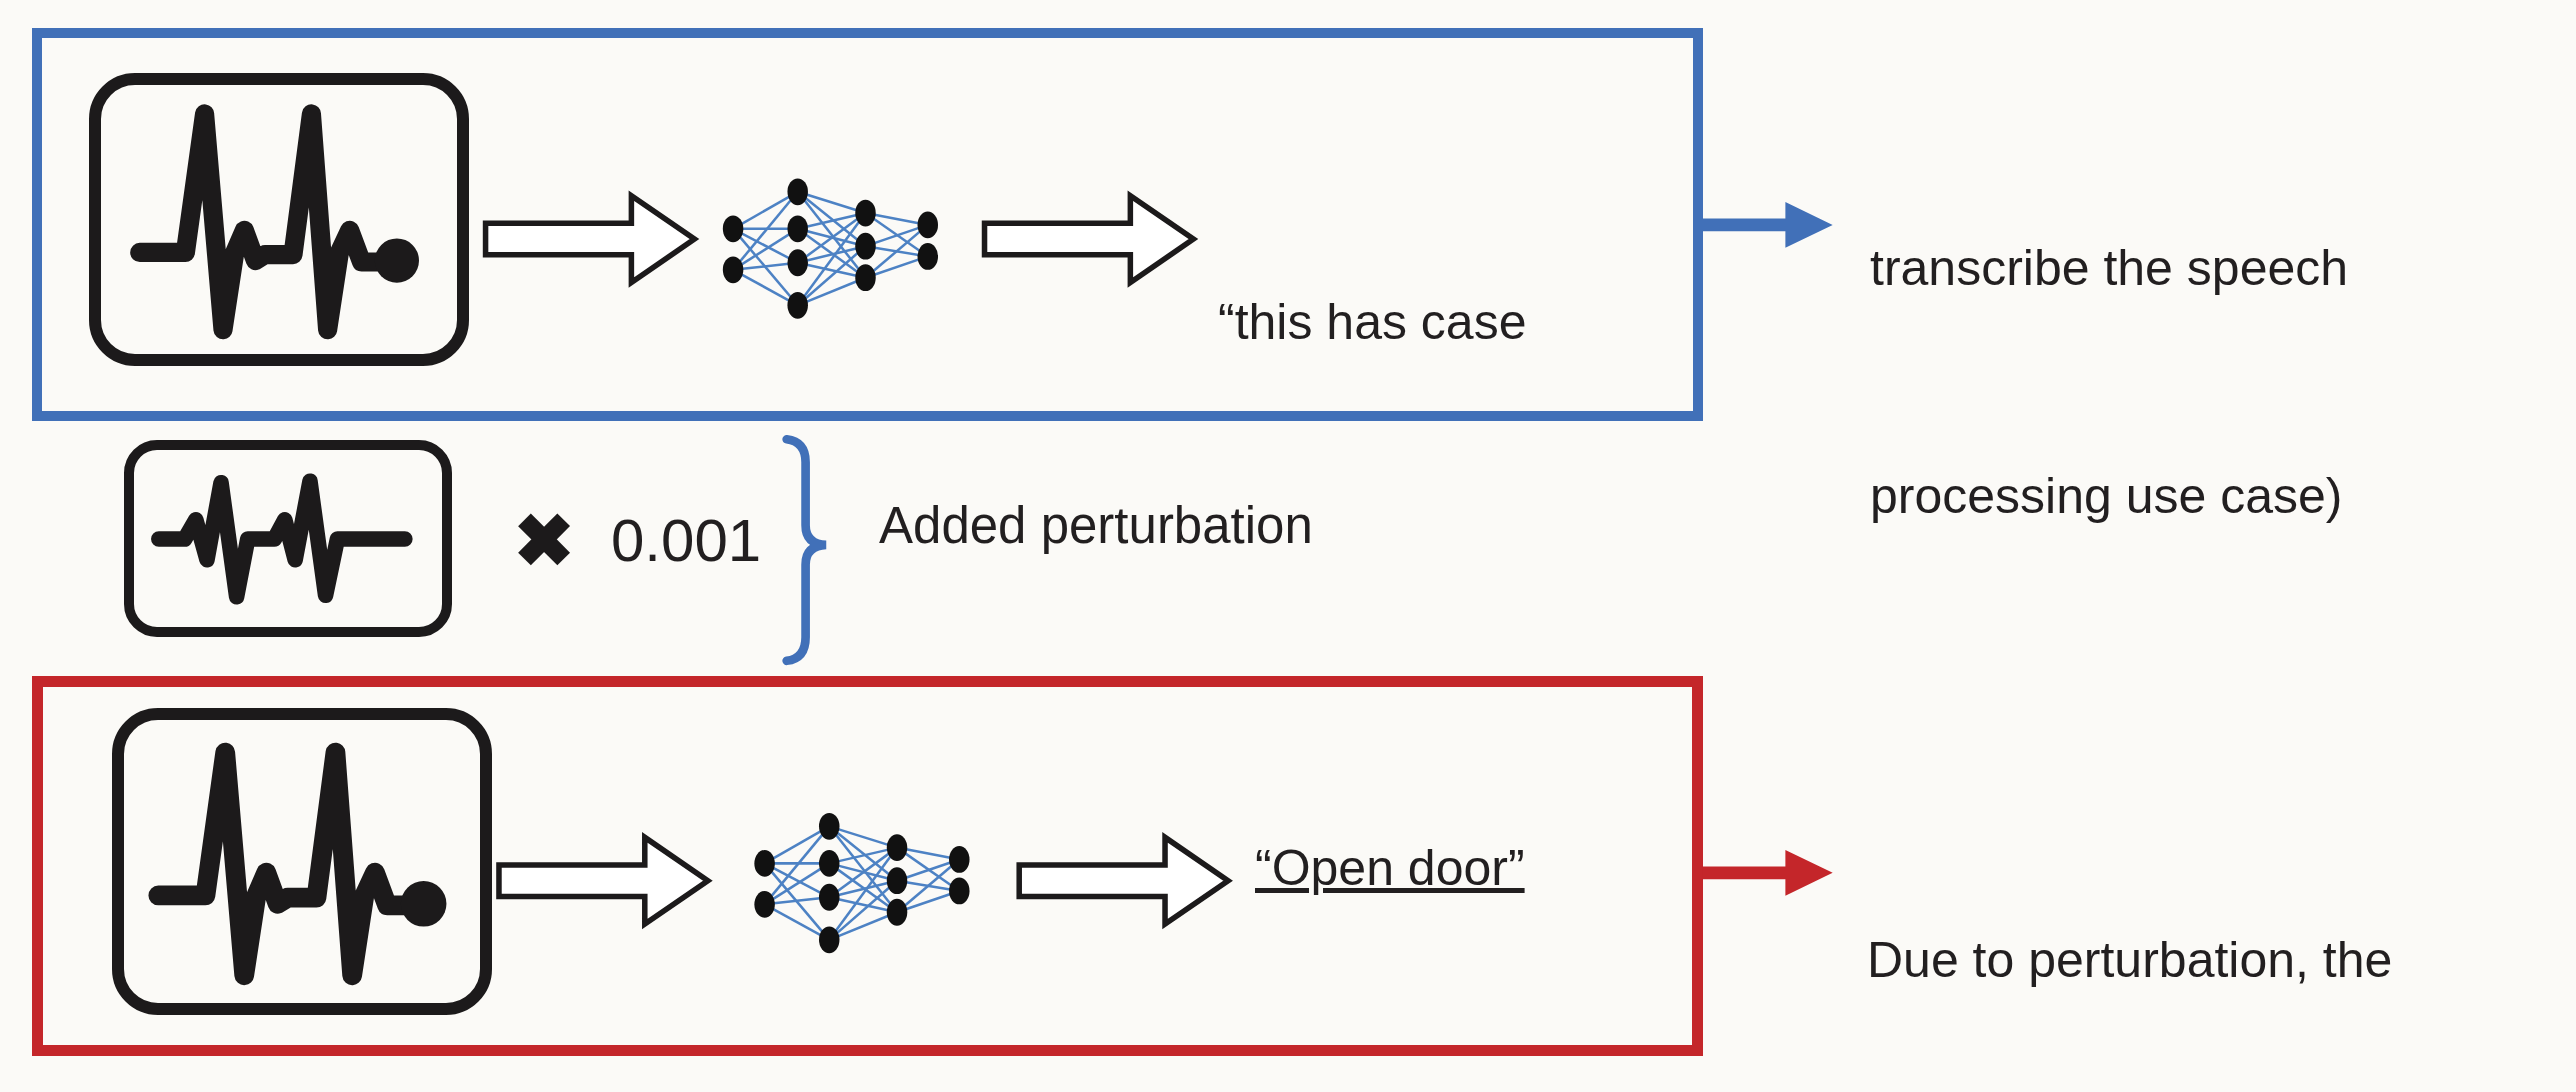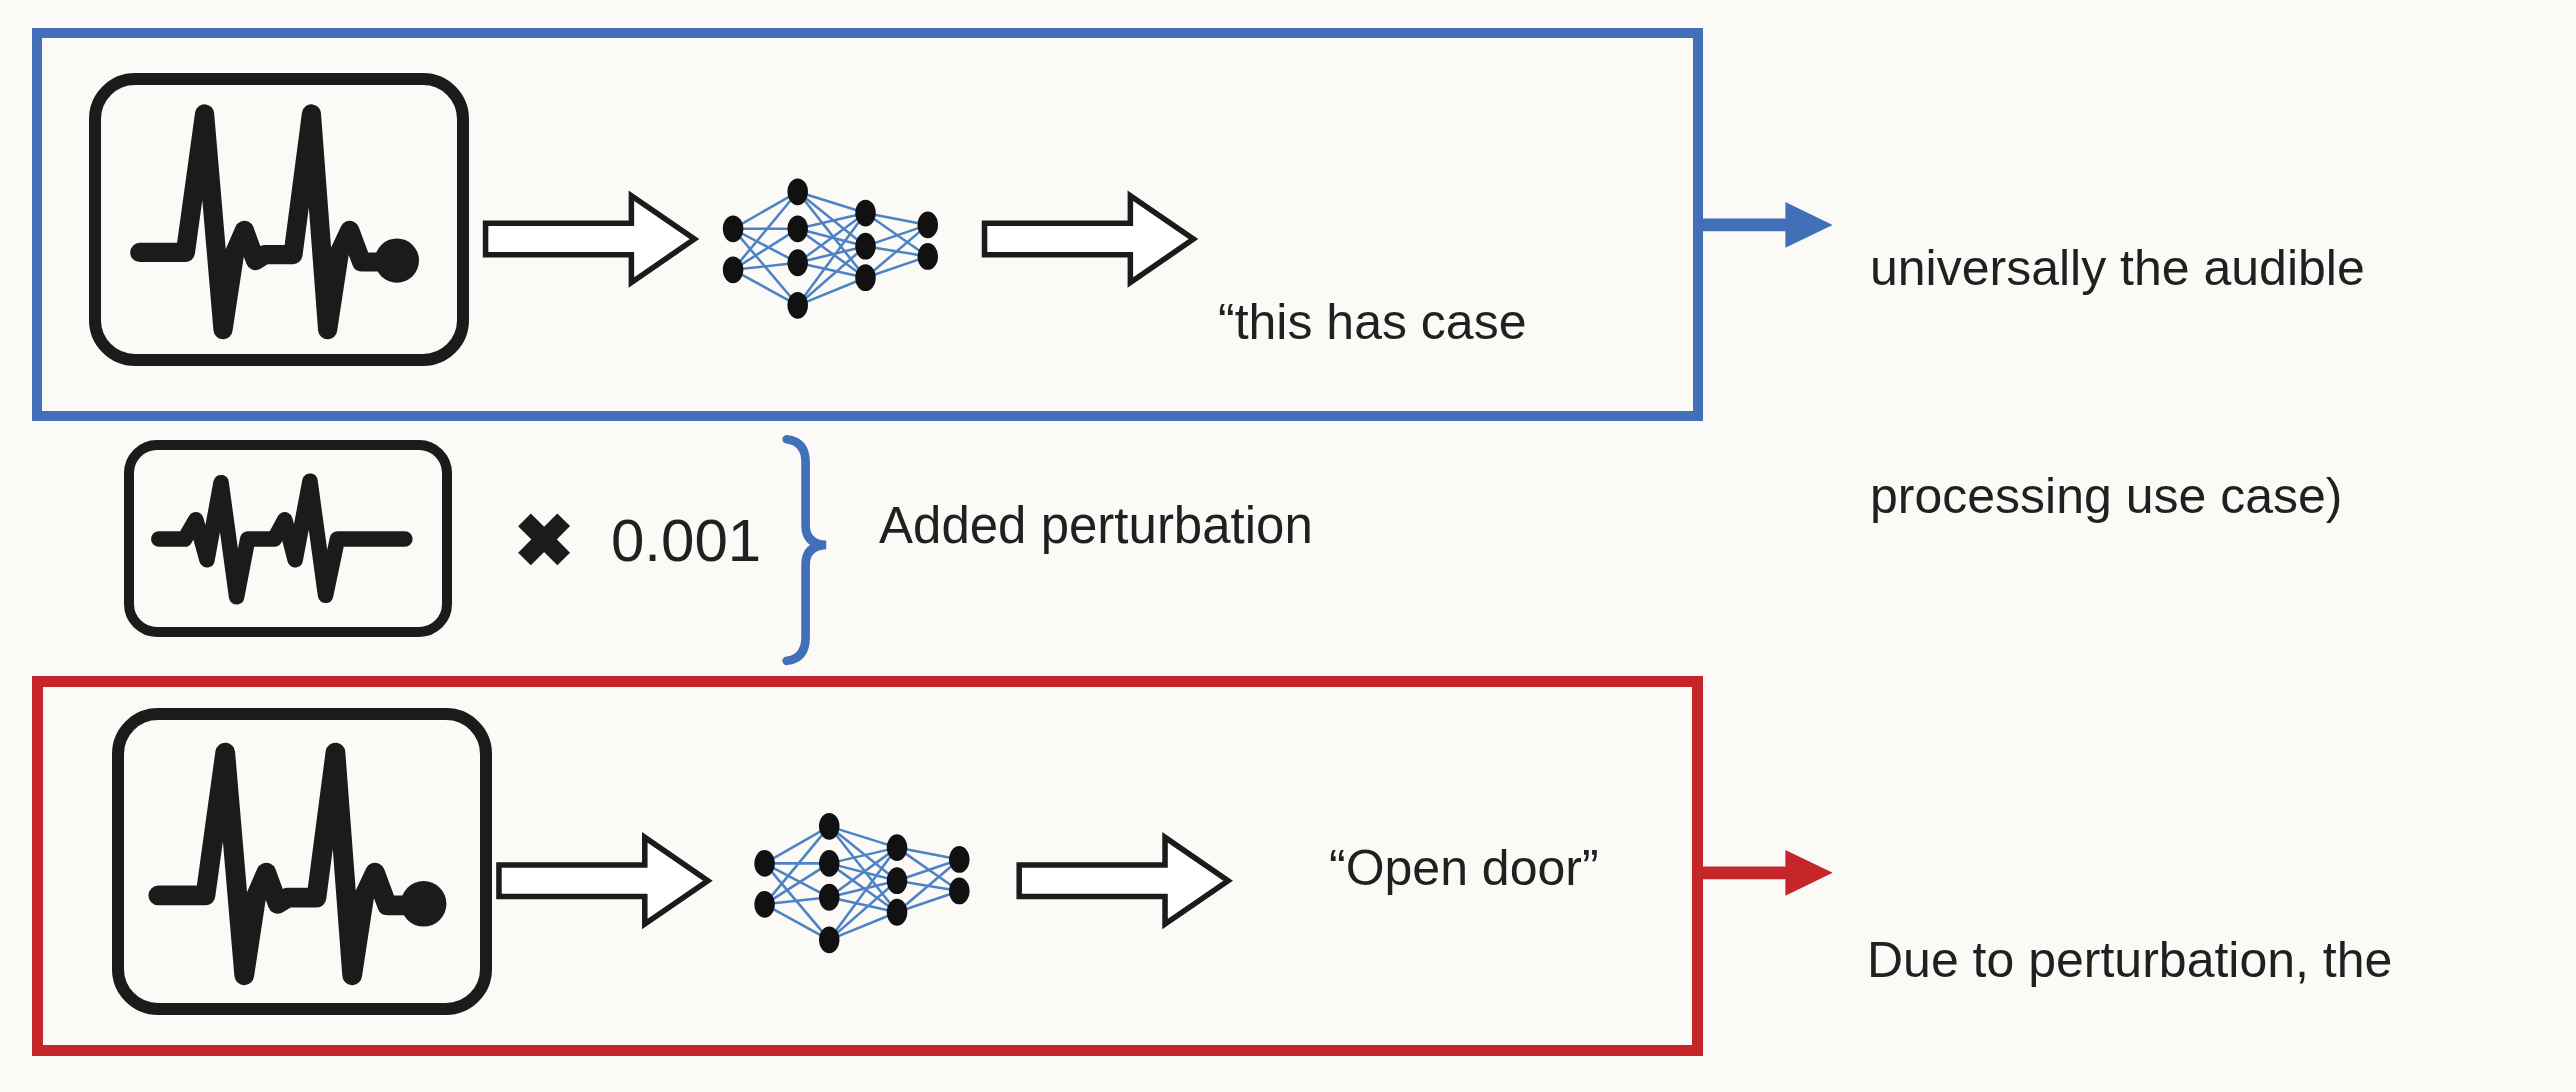--- a/index.html
+++ b/index.html
@@ -19,21 +19,21 @@
     display:flex;align-items:center;justify-content:center;background:transparent;}
   .wavebox.top{left:89px;top:73px;width:380px;height:293px;}
   .wavebox.bottom{left:112px;top:708px;width:380px;height:307px;}
   .wavebox.noise{left:124px;top:440px;width:328px;height:197px;border-width:10.2px;border-radius:33px;}
   .txt{position:absolute;white-space:pre;font-size:50px;line-height:76px;color:#221f20;}
   .quote-lines{left:1218px;top:122px;line-height:80px;}
   .note-top{left:1870px;top:78px;line-height:76px;}
   .note-bottom{left:1867px;top:758px;line-height:81px;}
   .factor{left:611px;top:511px;font-size:60px;line-height:60px;}
   .pert-label{left:879px;top:496px;font-size:51px;line-height:60px;}
-  .open-door{left:1329px;top:839px;font-size:50px;line-height:58px;}
+  .open-door{left:1255px;top:839px;font-size:50px;line-height:58px;text-decoration:underline;}
   .multiply{left:506px;top:497px;width:76px;height:88px;display:flex;align-items:center;justify-content:center;
     font-size:73px;font-weight:bold;color:#1c1a1b;}
   svg.layer{position:absolute;left:0;top:0;}
 </style>
 </head>
 <body>
 
 <div class="panel blue"></div>
 
 <div class="panel red"></div>
@@ -149,21 +149,21 @@
       <ellipse cx="1217" cy="1090" rx="13" ry="17" fill="#111111"></ellipse>
       <ellipse cx="1217" cy="1130" rx="13" ry="17" fill="#111111"></ellipse>
     </g>
 </svg>
 
 <div class="txt quote-lines">
   <div>“this has case</div>
 </div>
 
 <div class="txt note-top">
-  <div>universally the audible</div>
+  <div>transcribe the speech</div>
   <div>processing use case)</div>
 </div>
 
 <div class="txt multiply abs">✖</div>
 <div class="txt factor">0.001</div>
 <div class="txt pert-label">Added perturbation</div>
 
 <div class="txt open-door">“Open door”</div>
 
 <div class="txt note-bottom">

